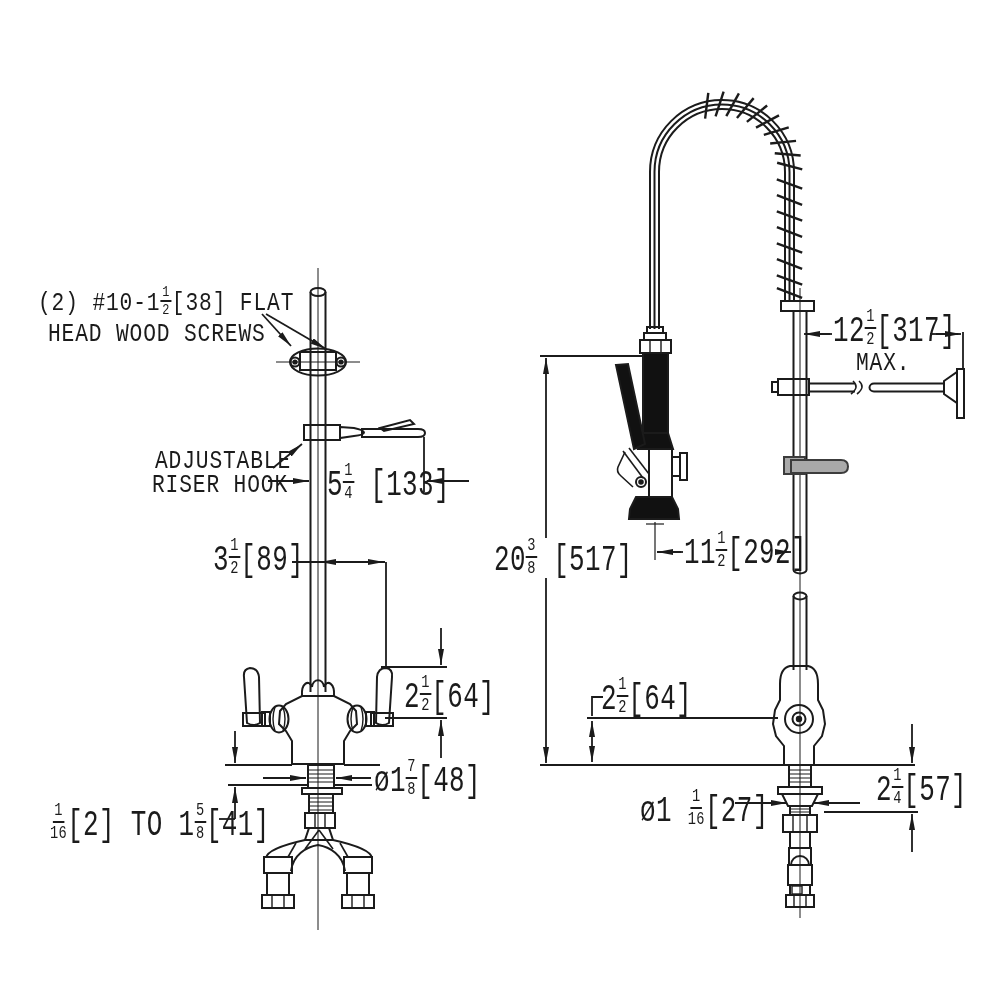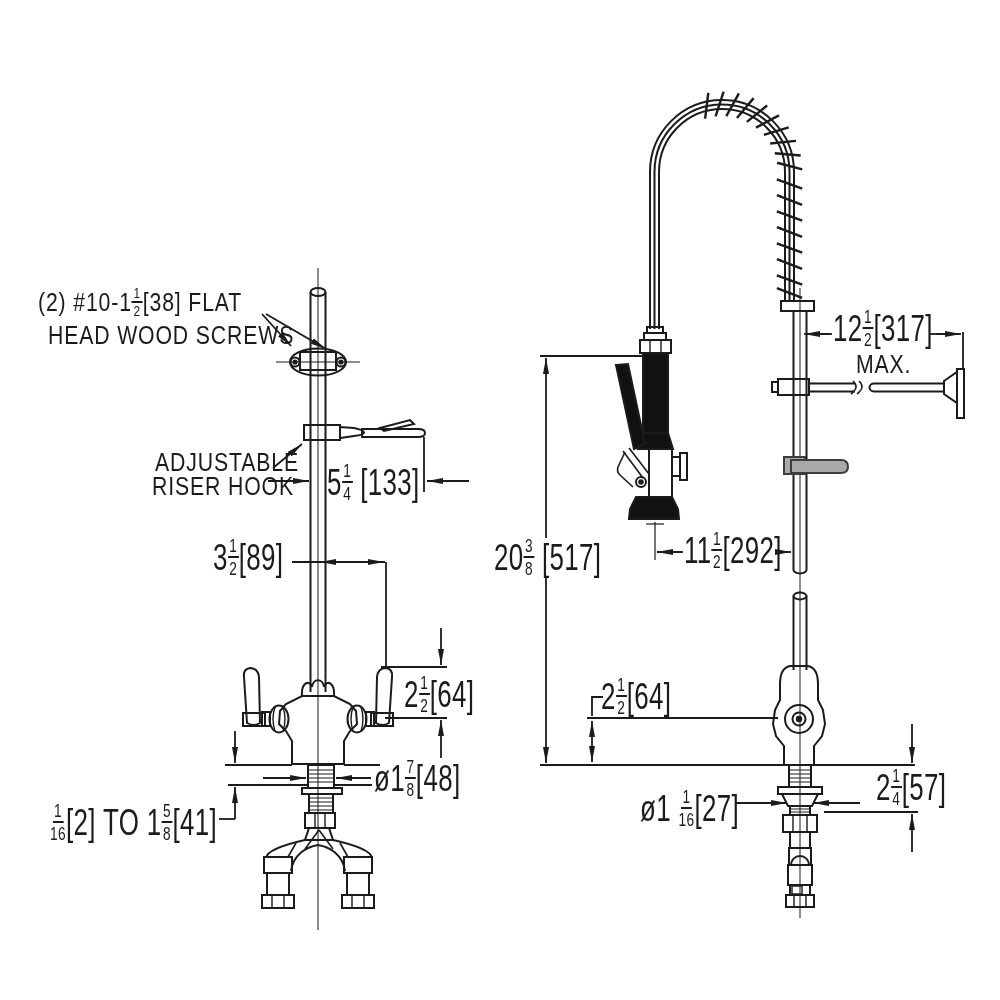--- a/index.html
+++ b/index.html
@@ -1,17 +1,17 @@
 <!DOCTYPE html>
 <html><head>
 <meta charset="utf-8">
 <style>
   html,body{margin:0;padding:0;background:#ffffff;}
   .sheet{position:relative;width:1000px;height:1000px;background:#ffffff;overflow:hidden;
-         font-family:Liberation Sans, sans-serif;color:#1b1b1b;}
+         font-family:Liberation Mono, monospace;color:#1b1b1b;}
   svg{position:absolute;left:0;top:0;}
   .dim{position:absolute;font-size:36px;line-height:1;white-space:nowrap;
        transform:scaleX(0.72);transform-origin:0 0;letter-spacing:0.5px;}
   .lbl{position:absolute;font-size:25px;line-height:1.2;white-space:nowrap;
        transform:scaleX(0.85);transform-origin:0 0;letter-spacing:1px;}
   .fr{display:inline-flex;flex-direction:column;align-items:center;line-height:1;
       vertical-align:middle;position:relative;top:-3px;font-size:19px;}
   .lbl .fr{font-size:14px;top:-2px;}
   .fr .n{border-bottom:2px solid currentColor;padding:0 2px 1px 2px;}
   .fr .d{padding-top:1px;}

